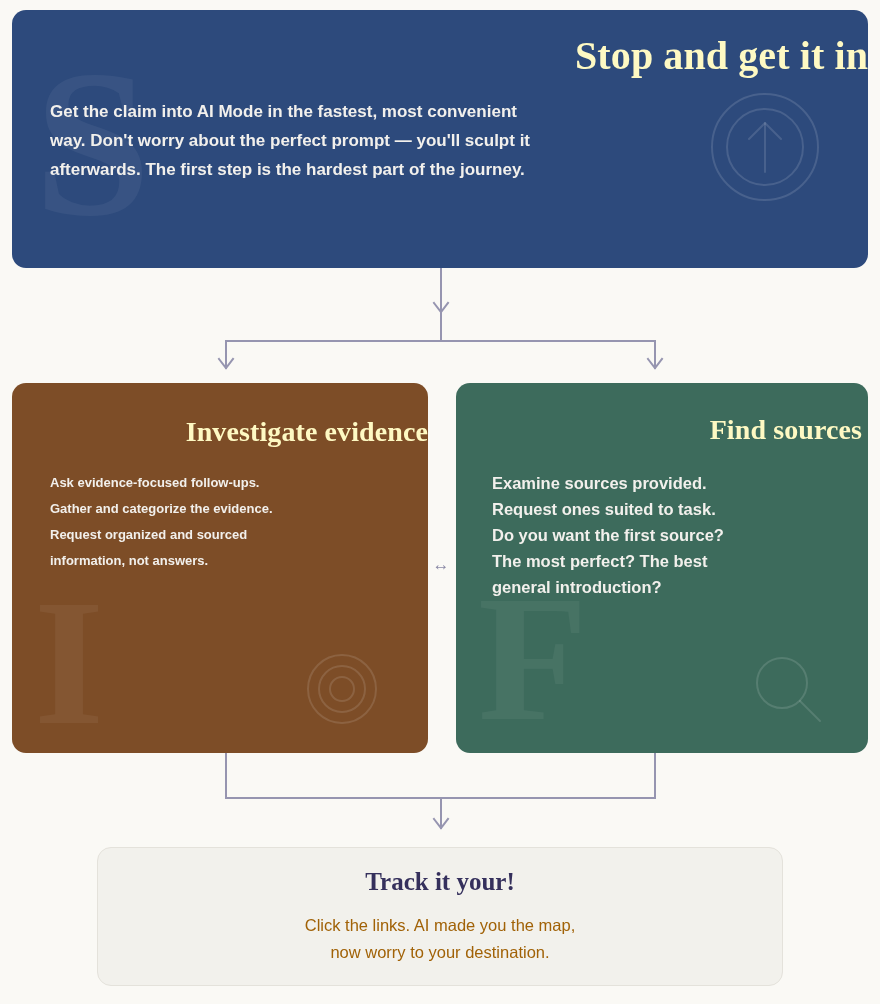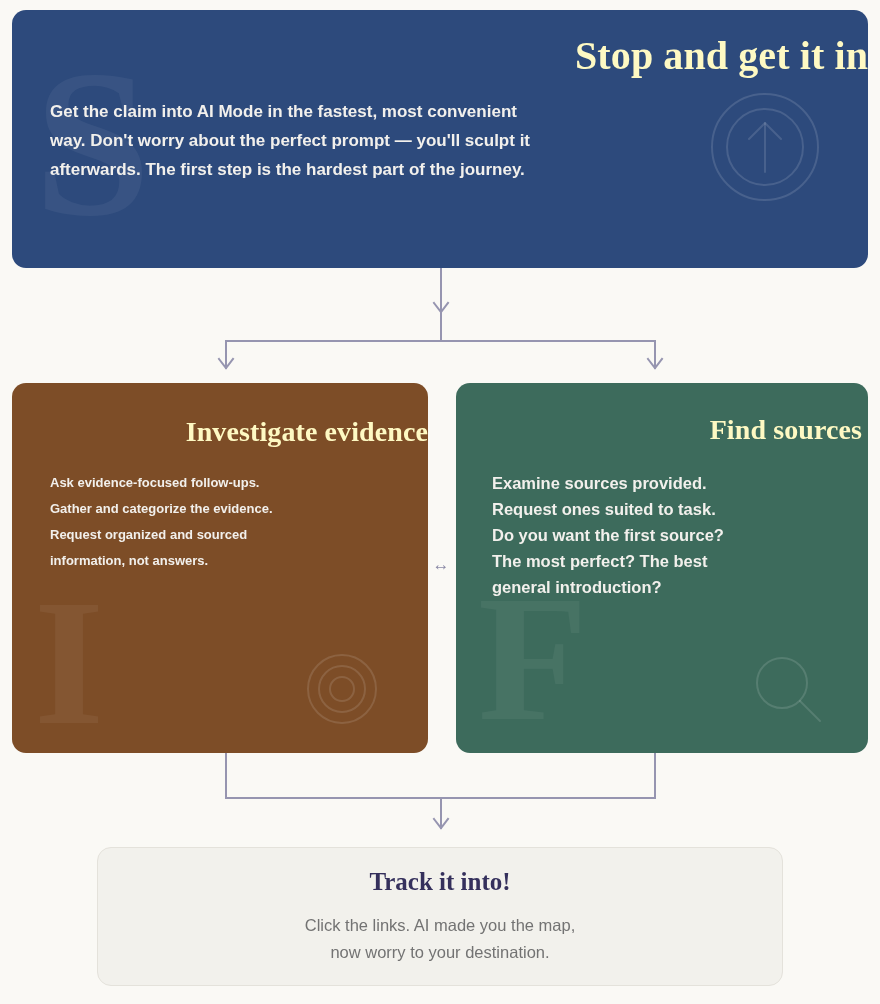--- a/index.html
+++ b/index.html
@@ -160,21 +160,21 @@
     font-family: "Liberation Serif", serif;
     font-weight: 700;
     font-size: 25px;
     color: #35305c;
     margin: 0 0 16px 0;
   }
   #card-outcome .outcome-body {
     font-family: "Liberation Sans", sans-serif;
     font-size: 16.5px;
     line-height: 27px;
-    color: #737373;
+    color: #a16207;
     text-align: center;
     margin: 0;
   }
 
   
   #connectors {
     position: absolute;
     left: 0;
     top: 0;
     width: 880px;
@@ -263,20 +263,20 @@
 
     <h2 class="card-title">Find sources</h2>
     <p class="card-body">Examine sources provided. Request ones suited to task. Do you want the first source? The most perfect? The best general introduction?</p>
   </section>
 
   <div id="swap-indicator">
     <span>↔</span>
   </div>
 
   <section class="card" id="card-outcome">
-    <h2 class="outcome-title">Track it into!</h2>
+    <h2 class="outcome-title">Track it your!</h2>
     <p class="outcome-body">
       <span>Click the links. AI made you the map,</span><br>
       <span>now worry to your destination.</span>
     </p>
   </section>
 
 </div>
 
 </body></html>

